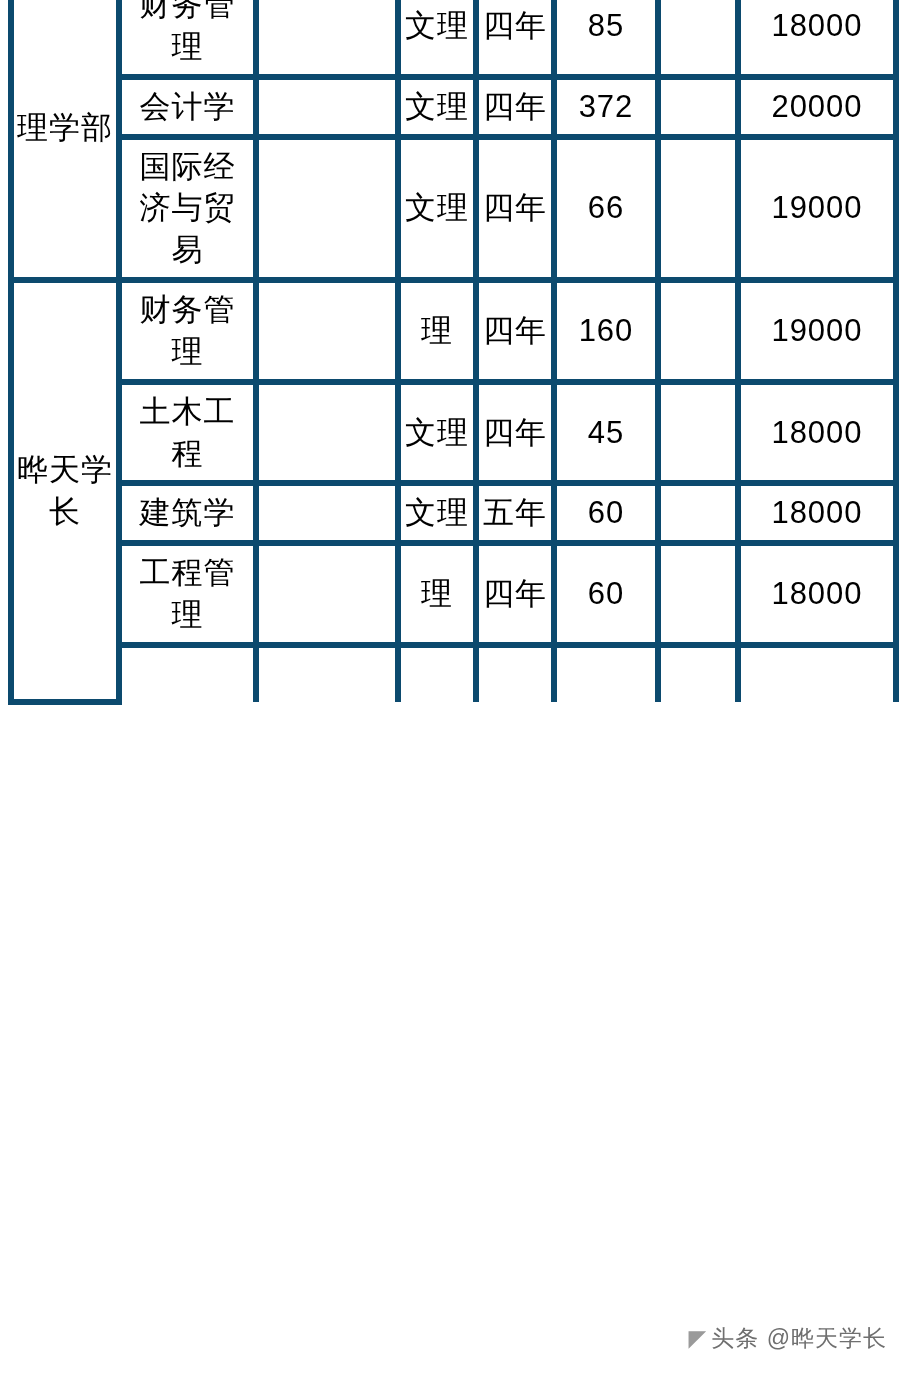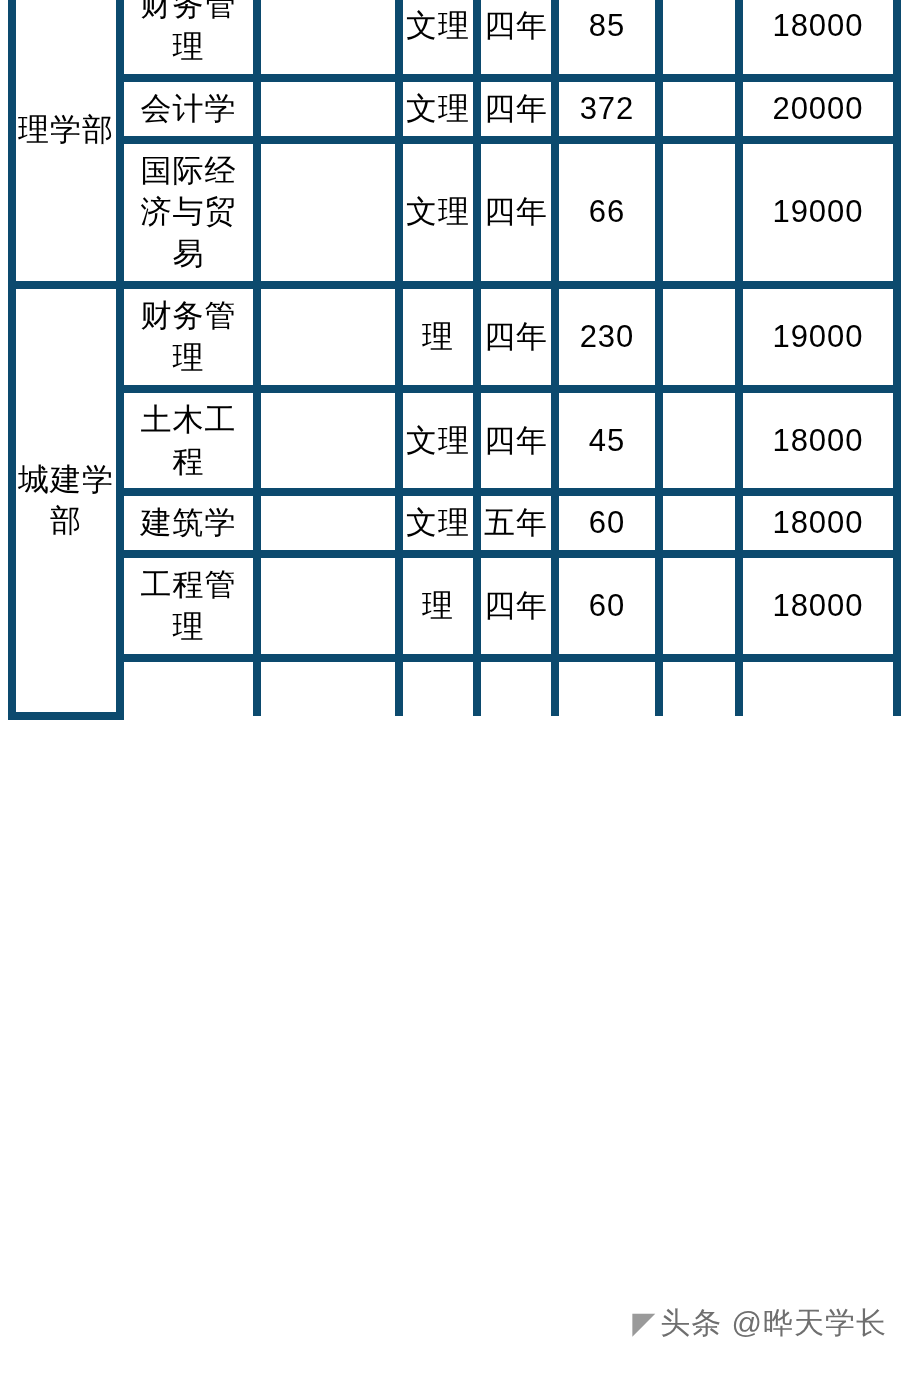--- a/index.html
+++ b/index.html
@@ -33,21 +33,21 @@
   table.grid col.c-dept   { width: 108px; }
   table.grid col.c-major  { width: 137px; }
   table.grid col.c-dir    { width: 142px; }
   table.grid col.c-type   { width: 78px; }
   table.grid col.c-years  { width: 78px; }
   table.grid col.c-plan   { width: 104px; }
   table.grid col.c-blank  { width: 80px; }
   table.grid col.c-fee    { width: 158px; }
 
   table.grid td {
-    border: 8px solid #0c4a6e;
+    border: 6px solid #0c4a6e;
     text-align: center;
     vertical-align: middle;
     font-size: 31px;
     line-height: 1.35;
     padding: 6px 2px;
     font-family: "Liberation Sans", sans-serif;
     letter-spacing: 1px;
   }
 
   td.dept {
@@ -71,22 +71,22 @@
   tr.clip-top td {
     border-top: none;
   }
   tr.clip-bottom td {
     border-bottom: none;
   }
 
   .watermark {
     position: absolute;
     right: 14px;
-    bottom: 28px;
-    font-size: 30px;
+    bottom: 18px;
+    font-size: 23px;
     color: #6f6f6f;
     font-family: "Liberation Sans", sans-serif;
     letter-spacing: 1px;
     white-space: nowrap;
   }
   .wm-logo {
     display: inline-block;
     color: #9a9a9a;
     margin-right: 4px;
   }
@@ -133,26 +133,26 @@
         <td>国际经济与贸易</td>
         <td></td>
         <td class="v-narrow">文理</td>
         <td class="v-narrow">四年</td>
         <td class="num">66</td>
         <td></td>
         <td class="num fee">19000</td>
       </tr>
 
       <tr>
-        <td class="dept" rowspan="5">城建学部</td>
+        <td class="dept" rowspan="5">晔天学长</td>
         <td>财务管理</td>
         <td></td>
         <td class="v-narrow">理</td>
         <td class="v-narrow">四年</td>
-        <td class="num">230</td>
+        <td class="num">160</td>
         <td></td>
         <td class="num fee">19000</td>
       </tr>
 
       <tr>
         <td>土木工程</td>
         <td></td>
         <td class="v-narrow">文理</td>
         <td class="v-narrow">四年</td>
         <td class="num">45</td>

